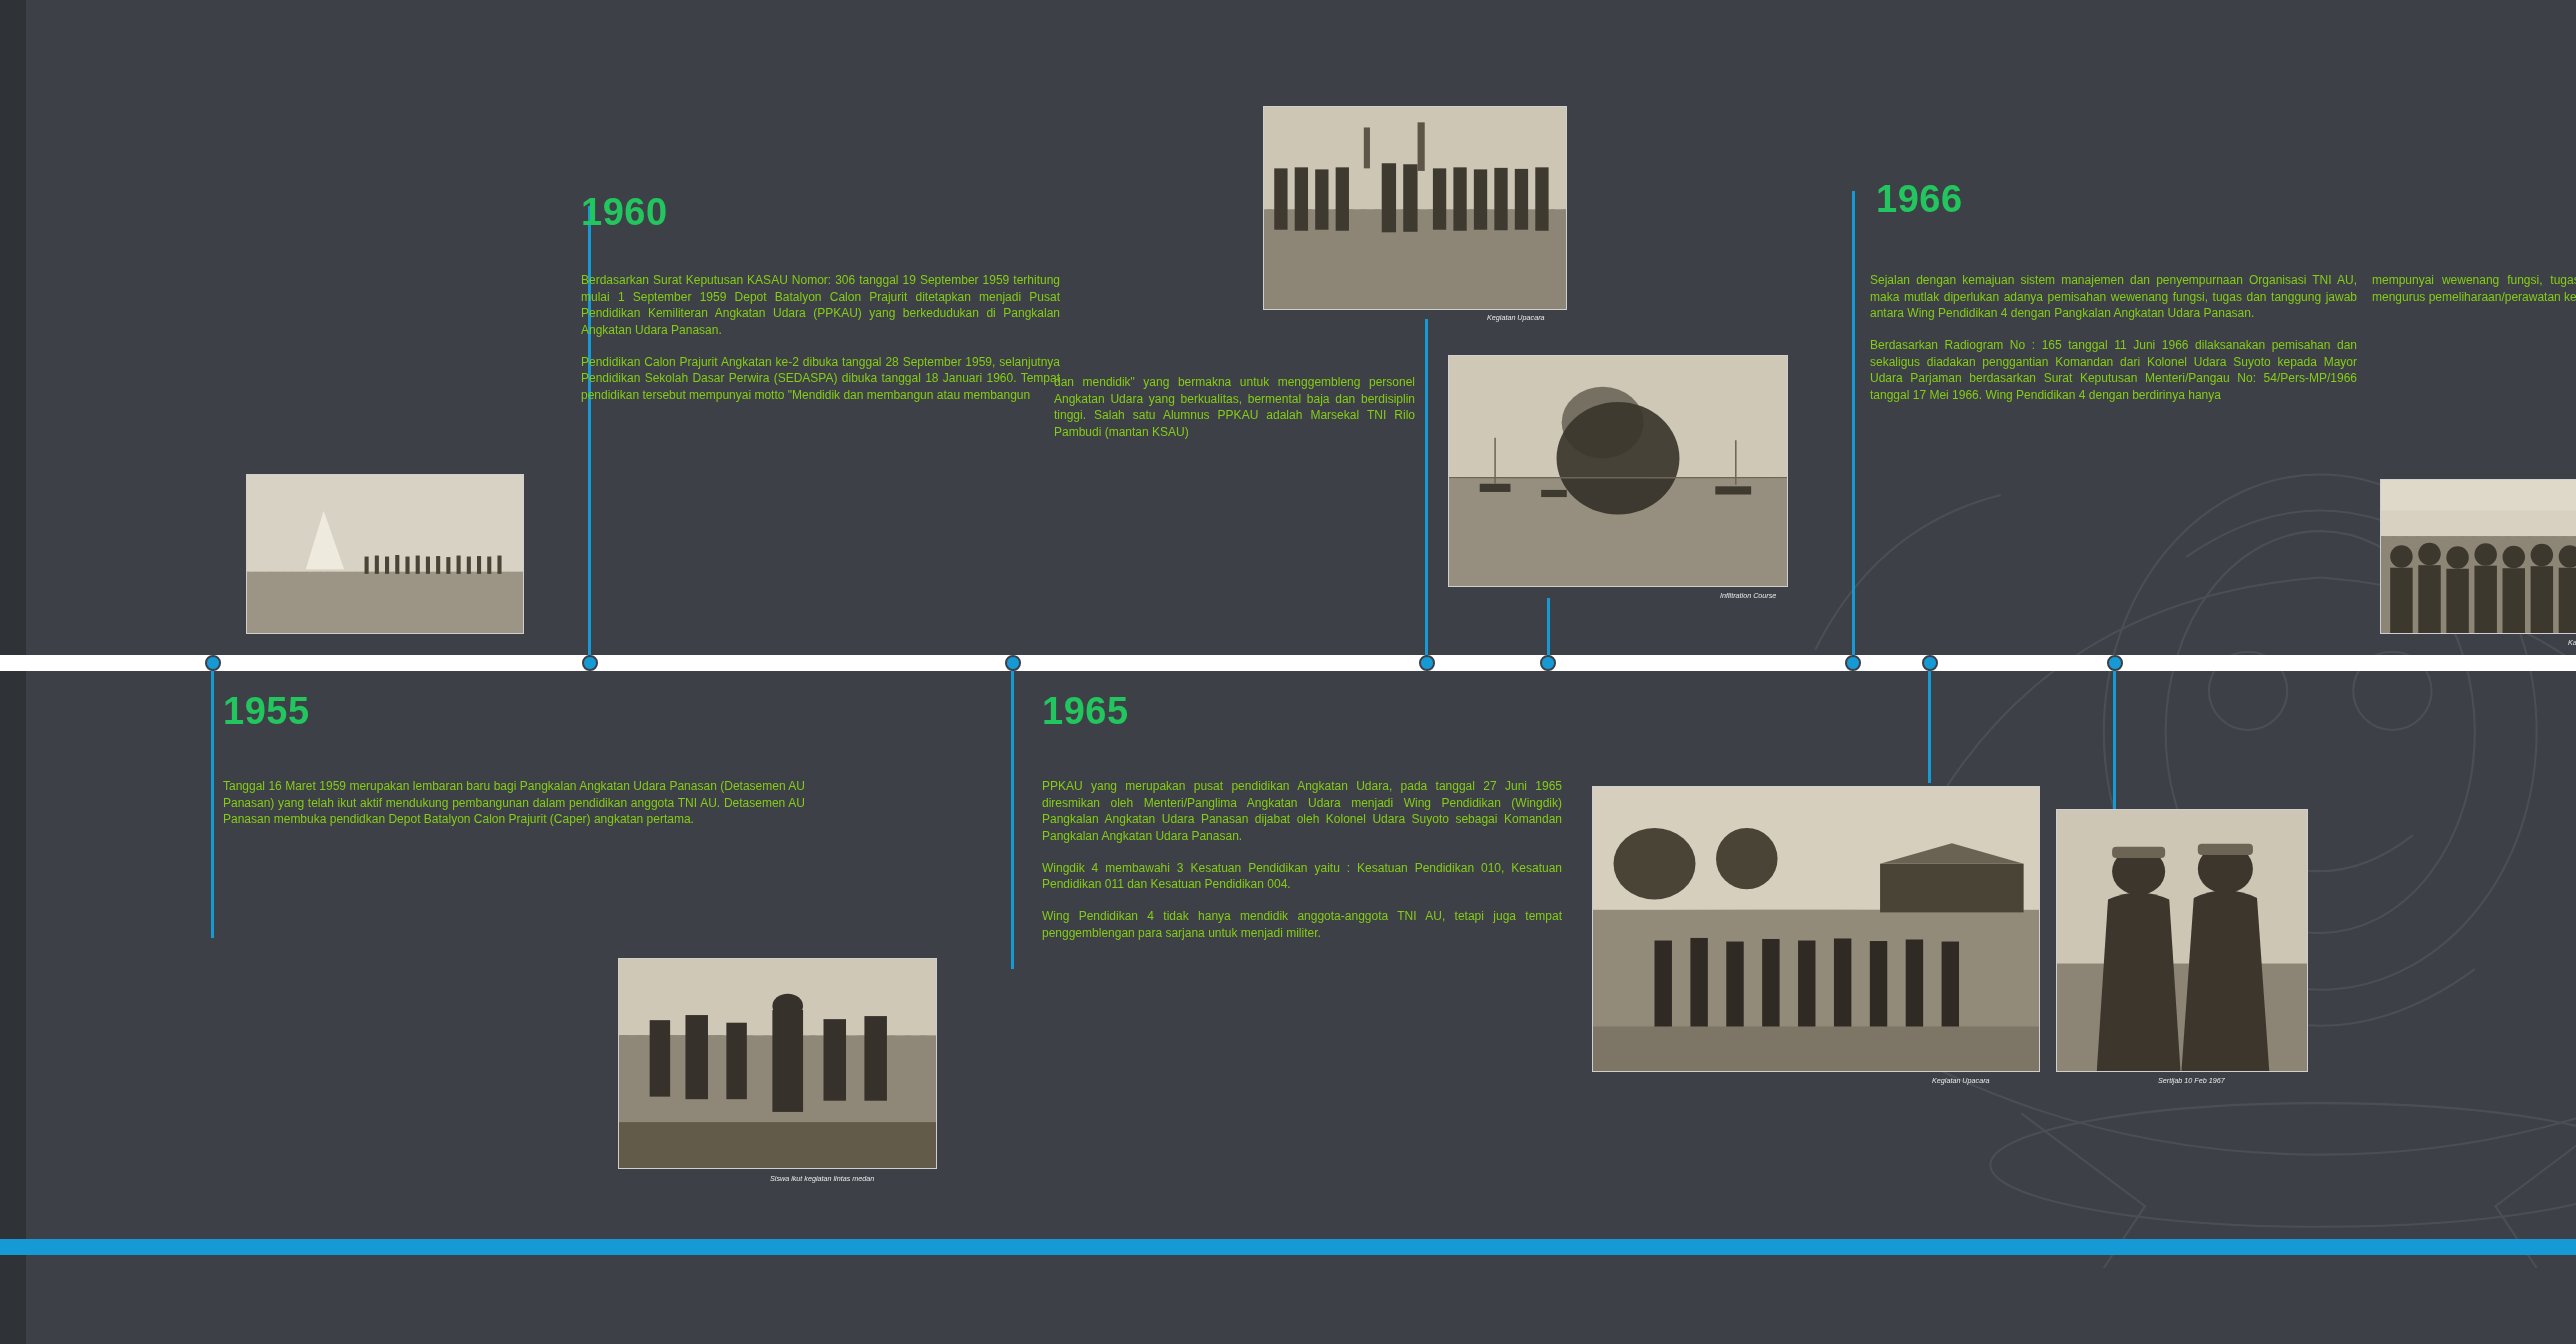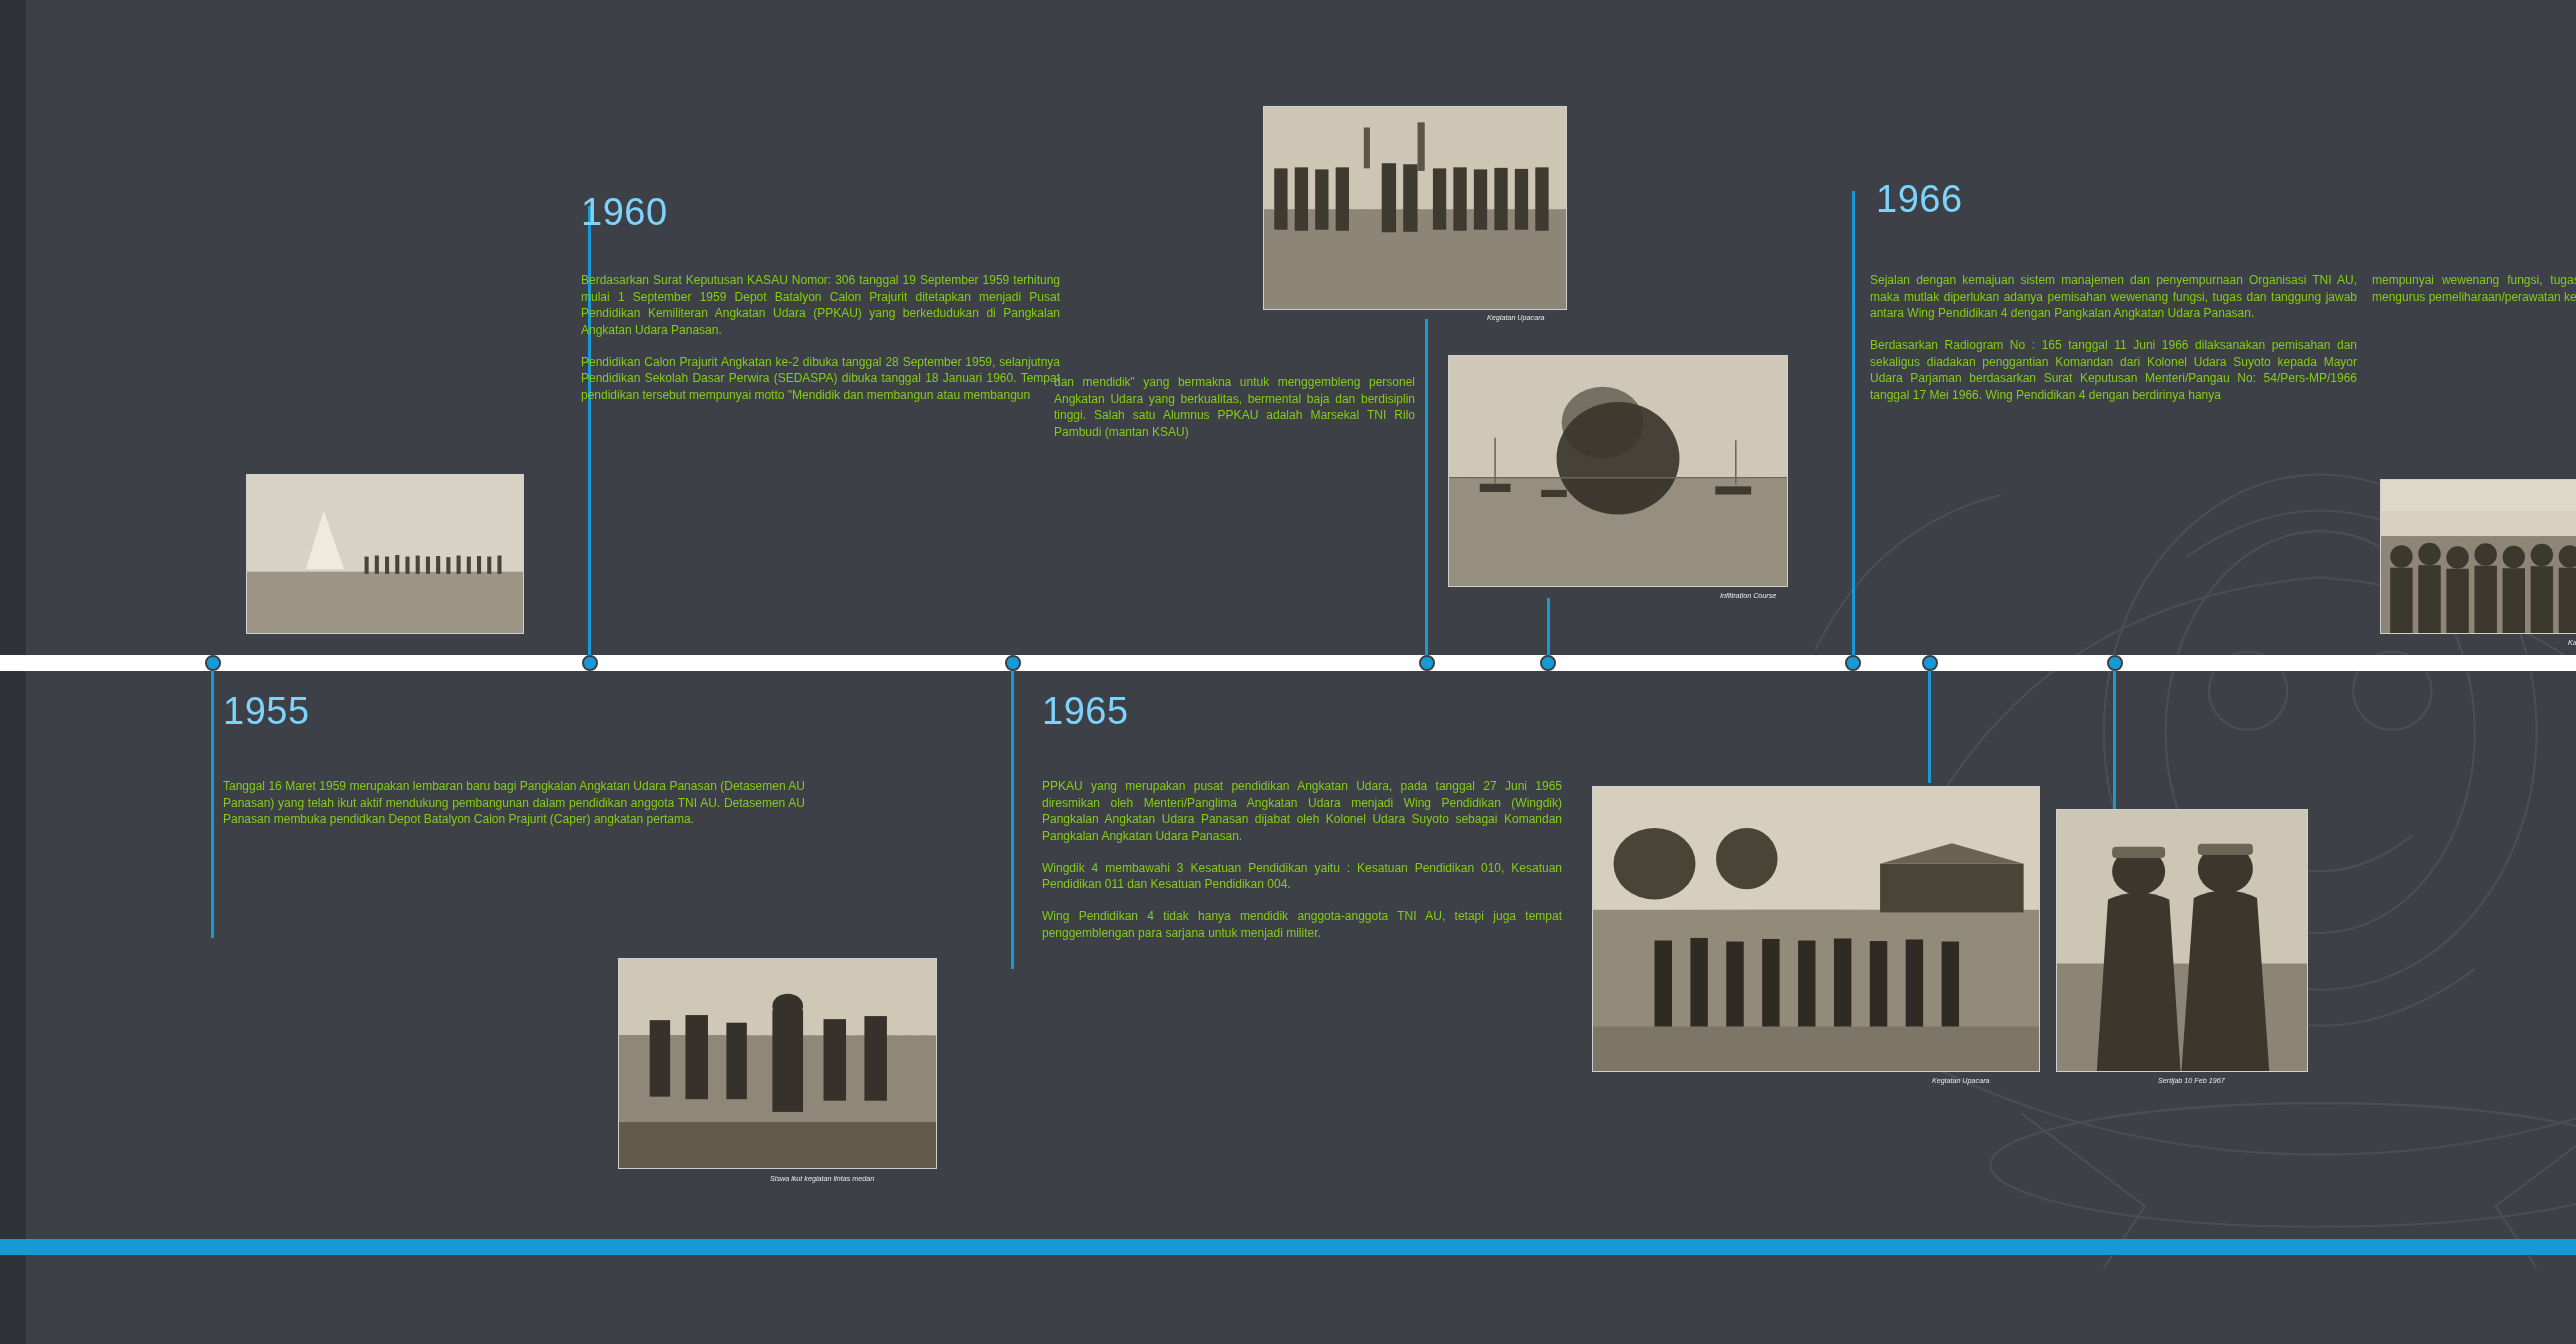--- a/index.html
+++ b/index.html
@@ -59,24 +59,24 @@
   .node {
     position: absolute;
     width: 15.5px; height: 15.5px;
     border-radius: 50%;
     background: #159ad6;
     border: 2.1px solid #3d4147;
   }
   
   .year {
     position: absolute;
-    color: #7dd3fc;
+    color: #22c55e;
     font-size: 38px;
     letter-spacing: 0.5px;
-    font-weight: normal;
+    font-weight: bold;
     font-family: "Liberation Sans", sans-serif;
   }
   .body-text {
     position: absolute;
     color: #84cc16;
     font-size: 12px;
     line-height: 16.5px;
     text-align: justify;
     font-family: "Liberation Sans", sans-serif;
   }

